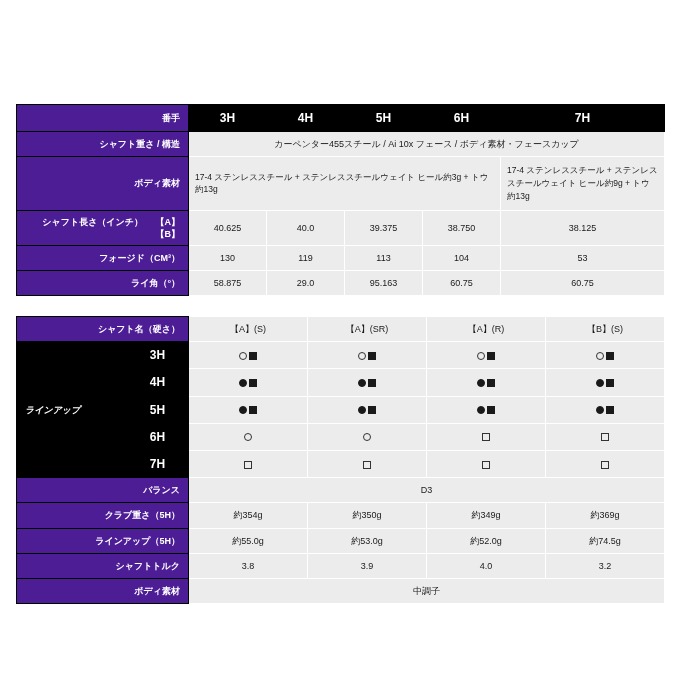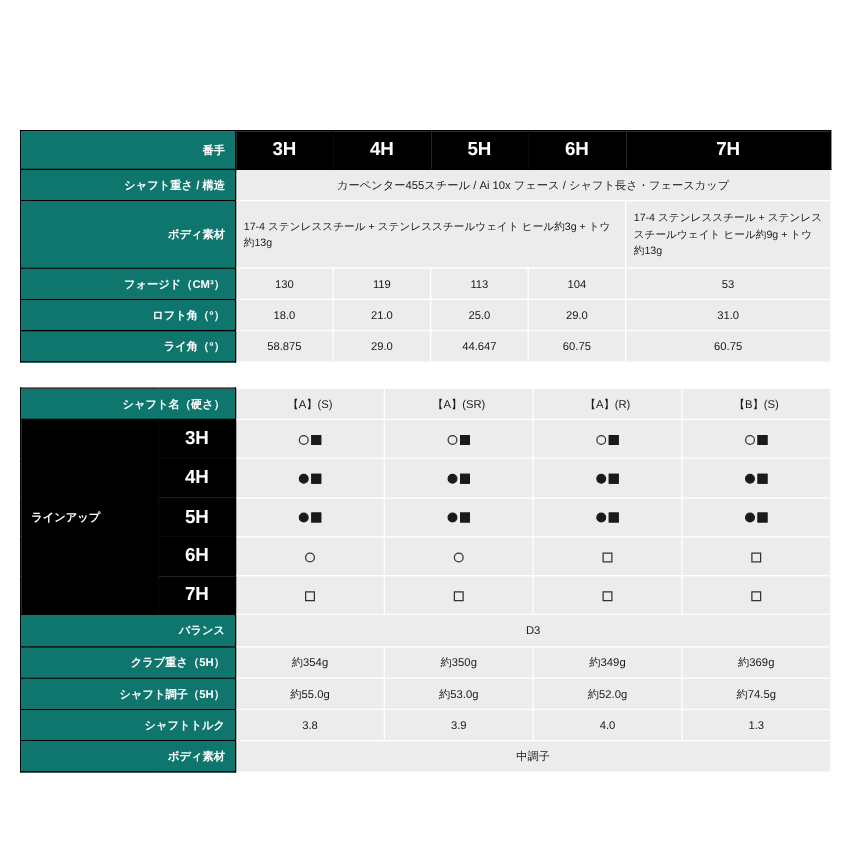--- a/index.html
+++ b/index.html
@@ -29,34 +29,34 @@
   td, th {
     border: 1px solid #ffffff;
     padding: 0;
     vertical-align: middle;
     text-align: center;
     font-size: 9px;
     color: #1a1a1a;
     line-height: 1.35;
   }
   .hdr {
-    background: #0f766e;
+    background: #4c1d95;
     color: #ffffff;
     text-align: right;
     padding: 5px 8px 5px 4px;
     font-size: 9px;
     font-weight: bold;
     border: 1px solid #000000;
   }
   .hdr-center {
     background: #000000;
     color: #ffffff;
     text-align: center;
     padding: 5px 4px;
-    font-size: 15px;
+    font-size: 12px;
     font-weight: bold;
     border: 1px solid #000000;
   }
   .cell {
     background: #ececec;
     padding: 6px 3px;
     border: 1px solid #ffffff;
   }
   .body-cell {
     background: #ececec;
@@ -68,20 +68,21 @@
   }
   .lineup-label {
     background: #000000;
     color: #ffffff;
     font-size: 9px;
     font-weight: bold;
     text-align: left;
     padding: 5px 8px;
     border: 1px solid #000000;
     vertical-align: middle;
+    font-style: italic;
   }
   .circle {
     display: inline-block;
     width: 8px;
     height: 8px;
     border: 1px solid #333;
     border-radius: 50%;
     box-sizing: border-box;
     vertical-align: middle;
   }
@@ -122,48 +123,51 @@
       <tr>
         <td class="hdr">番手</td>
         <td class="hdr-center">3H</td>
         <td class="hdr-center">4H</td>
         <td class="hdr-center">5H</td>
         <td class="hdr-center">6H</td>
         <td class="hdr-center">7H</td>
       </tr>
       <tr>
         <td class="hdr">シャフト重さ / 構造</td>
-        <td class="cell" colspan="5">カーペンター455スチール / Ai 10x フェース / シャフト長さ・フェースカップ</td>
+        <td class="cell" colspan="5">カーペンター455スチール / Ai 10x フェース / ボディ素材・フェースカップ</td>
       </tr>
       <tr>
         <td class="hdr">ボディ素材</td>
         <td class="body-cell" colspan="4">17-4 ステンレススチール + ステンレススチールウェイト ヒール約3g + トウ約13g</td>
         <td class="body-cell">17-4 ステンレススチール + ステンレススチールウェイト ヒール約9g + トウ約13g</td>
+      </tr>
+      <tr>
+        <td class="hdr">
+          <span>シャフト長さ（インチ）</span>
+          <span style="margin-left:10px">【A】【B】</span>
+        </td>
+        <td class="cell">40.625</td>
+        <td class="cell">40.0</td>
+        <td class="cell">39.375</td>
+        <td class="cell">38.750</td>
+        <td class="cell">38.125</td>
       </tr>
       <tr>
         <td class="hdr">フォージド（CM³）</td>
         <td class="cell">130</td>
         <td class="cell">119</td>
         <td class="cell">113</td>
         <td class="cell">104</td>
         <td class="cell">53</td>
       </tr>
       <tr>
-        <td class="hdr">ロフト角（°）</td>
-        <td class="cell">18.0</td>
-        <td class="cell">21.0</td>
-        <td class="cell">25.0</td>
-        <td class="cell">29.0</td>
-        <td class="cell">31.0</td>
-      </tr>
-      <tr>
         <td class="hdr">ライ角（°）</td>
         <td class="cell">58.875</td>
         <td class="cell">29.0</td>
-        <td class="cell">44.647</td>
+        <td class="cell">95.163</td>
         <td class="cell">60.75</td>
         <td class="cell">60.75</td>
       </tr>
     </tbody>
   </table>
 
   <table class="lineup-table">
     <colgroup>
       <col style="width:110px">
       <col style="width:62px">
@@ -223,32 +227,32 @@
         <td class="cell" colspan="4">D3</td>
       </tr>
       <tr>
         <td class="hdr" colspan="2">クラブ重さ（5H）</td>
         <td class="cell">約354g</td>
         <td class="cell">約350g</td>
         <td class="cell">約349g</td>
         <td class="cell">約369g</td>
       </tr>
       <tr>
-        <td class="hdr" colspan="2">シャフト調子（5H）</td>
+        <td class="hdr" colspan="2">ラインアップ（5H）</td>
         <td class="cell">約55.0g</td>
         <td class="cell">約53.0g</td>
         <td class="cell">約52.0g</td>
         <td class="cell">約74.5g</td>
       </tr>
       <tr>
         <td class="hdr" colspan="2">シャフトトルク</td>
         <td class="cell">3.8</td>
         <td class="cell">3.9</td>
         <td class="cell">4.0</td>
-        <td class="cell">1.3</td>
+        <td class="cell">3.2</td>
       </tr>
       <tr>
         <td class="hdr" colspan="2">ボディ素材</td>
         <td class="cell" colspan="4">中調子</td>
       </tr>
     </tbody>
   </table>
 
 </div>
 

